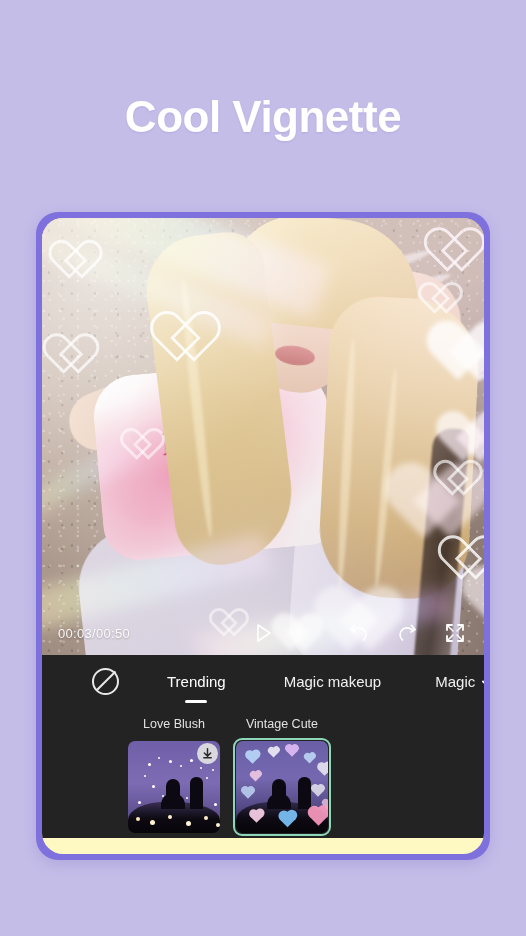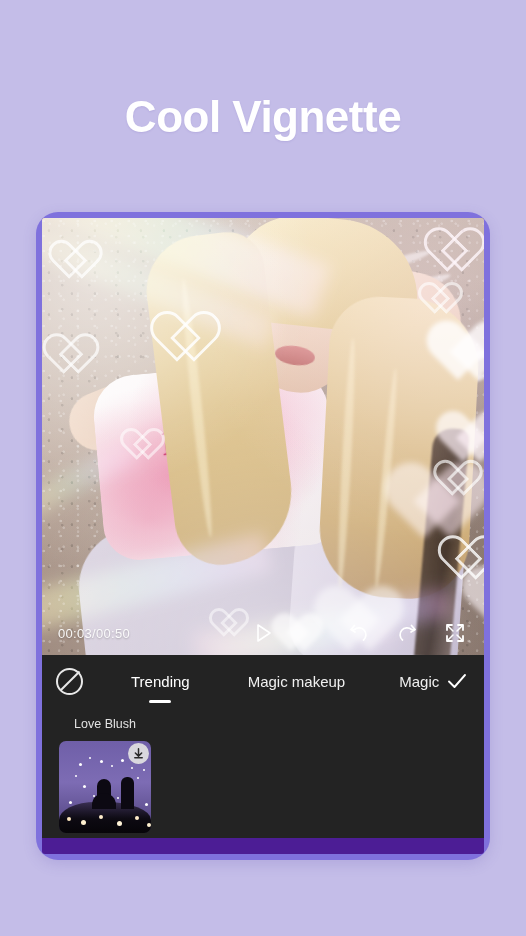--- a/index.html
+++ b/index.html
@@ -35,24 +35,24 @@
     width: 454px;
     height: 648px;
     background: #7f71dd;
     border-radius: 22px;
     padding: 6px;
     box-shadow: 0 4px 14px rgba(90,70,170,0.18);
   }
   .phone-screen {
     width: 100%;
     height: 100%;
-    border-radius: 3px;
+    border-radius: 21px;
     overflow: hidden;
     position: relative;
-    background: #4c1d95;
+    background: #fef9c3;
   }
 
   
   .preview {
     position: absolute;
     left: 0; top: 0;
     width: 100%;
     height: 437px;
     overflow: hidden;
     background: #b9a99c;
@@ -304,20 +304,21 @@
   }
   .play-ctrl { position:absolute; left:50%; transform:translateX(-50%); margin:0; }
 
   
   .effects-panel {
     position:absolute;
     left:0; top:437px;
     width:100%;
     bottom:16px;
     background:#232323;
+    padding-left:36px;
   }
   .tabs {
     height: 52px;
     display:flex;
     align-items:center;
     padding: 0 14px;
     position:relative;
   }
   .no-effect {
     width: 27px; height: 27px;
@@ -361,20 +362,21 @@
     width: 26px; height: 26px;
     display:flex; align-items:center; justify-content:center;
     cursor:pointer;
   }
 
   .effect-row {
     display:flex;
     padding: 10px 14px 0 14px;
     gap: 10px;
     overflow:hidden;
+    margin-left:33px;
   }
   .effect-item {
     width: 98px;
     flex: 0 0 auto;
     cursor:pointer;
   }
   .effect-label {
     font-size: 12.5px;
     color:#e2e2e2;
     text-align:center;
@@ -603,19 +605,42 @@
             </div>
             <div class="dl-badge">
               <svg width="13" height="13" viewBox="0 0 14 14">
                 <path d="M7 2 V9.5 M3.6 6.4 L7 9.8 L10.4 6.4 M3 11.6 H11" fill="none" stroke="#2b2b2b" stroke-width="1.6" stroke-linecap="round" stroke-linejoin="round"></path>
               </svg>
             </div>
           </div>
         </div>
 
 
+        <div class="effect-item">
+          <div class="effect-label">Vintage Cute</div>
+          <div class="thumb-wrap selected">
+            <div class="thumb t3">
+              <div class="t-sky"></div>
+              <div class="t-ground"></div>
+              <div class="tiny-heart" style="left:12px;top:12px;width:9px;height:9px;background:#bfe0ff;opacity:.85;"></div>
+              <div class="tiny-heart" style="left:34px;top:8px;width:7px;height:7px;background:#ffffff;opacity:.8;"></div>
+              <div class="tiny-heart" style="left:52px;top:6px;width:8px;height:8px;background:#f0c8ff;opacity:.8;"></div>
+              <div class="tiny-heart" style="left:70px;top:14px;width:7px;height:7px;background:#c9e4ff;opacity:.8;"></div>
+              <div class="tiny-heart" style="left:84px;top:24px;width:9px;height:9px;background:#ffffff;opacity:.75;"></div>
+              <div class="tiny-heart" style="left:16px;top:32px;width:7px;height:7px;background:#ffd5ec;opacity:.8;"></div>
+              <div class="tiny-heart" style="left:8px;top:48px;width:8px;height:8px;background:#c9e4ff;opacity:.75;"></div>
+              <div class="tiny-heart" style="left:78px;top:46px;width:8px;height:8px;background:#ffffff;opacity:.7;"></div>
+              <div class="tiny-heart" style="left:88px;top:60px;width:7px;height:7px;background:#ffd5ec;opacity:.7;"></div>
+              <div class="sil sil-f" style="left:36px;"></div>
+              <div class="sil sil-m" style="left:62px;"></div>
+              <div class="tiny-heart" style="left:16px;bottom:12px;width:9px;height:9px;background:#ffd5ec;opacity:.9;"></div>
+              <div class="tiny-heart" style="left:46px;bottom:8px;width:11px;height:11px;background:#7fc8ff;opacity:.9;"></div>
+              <div class="tiny-heart" style="left:76px;bottom:10px;width:13px;height:13px;background:#ff9ec4;opacity:.9;"></div>
+            </div>
+          </div>
+        </div>
 
 
       </div>
     </div>
 
   </div>
 </div>
 
 </body></html>

